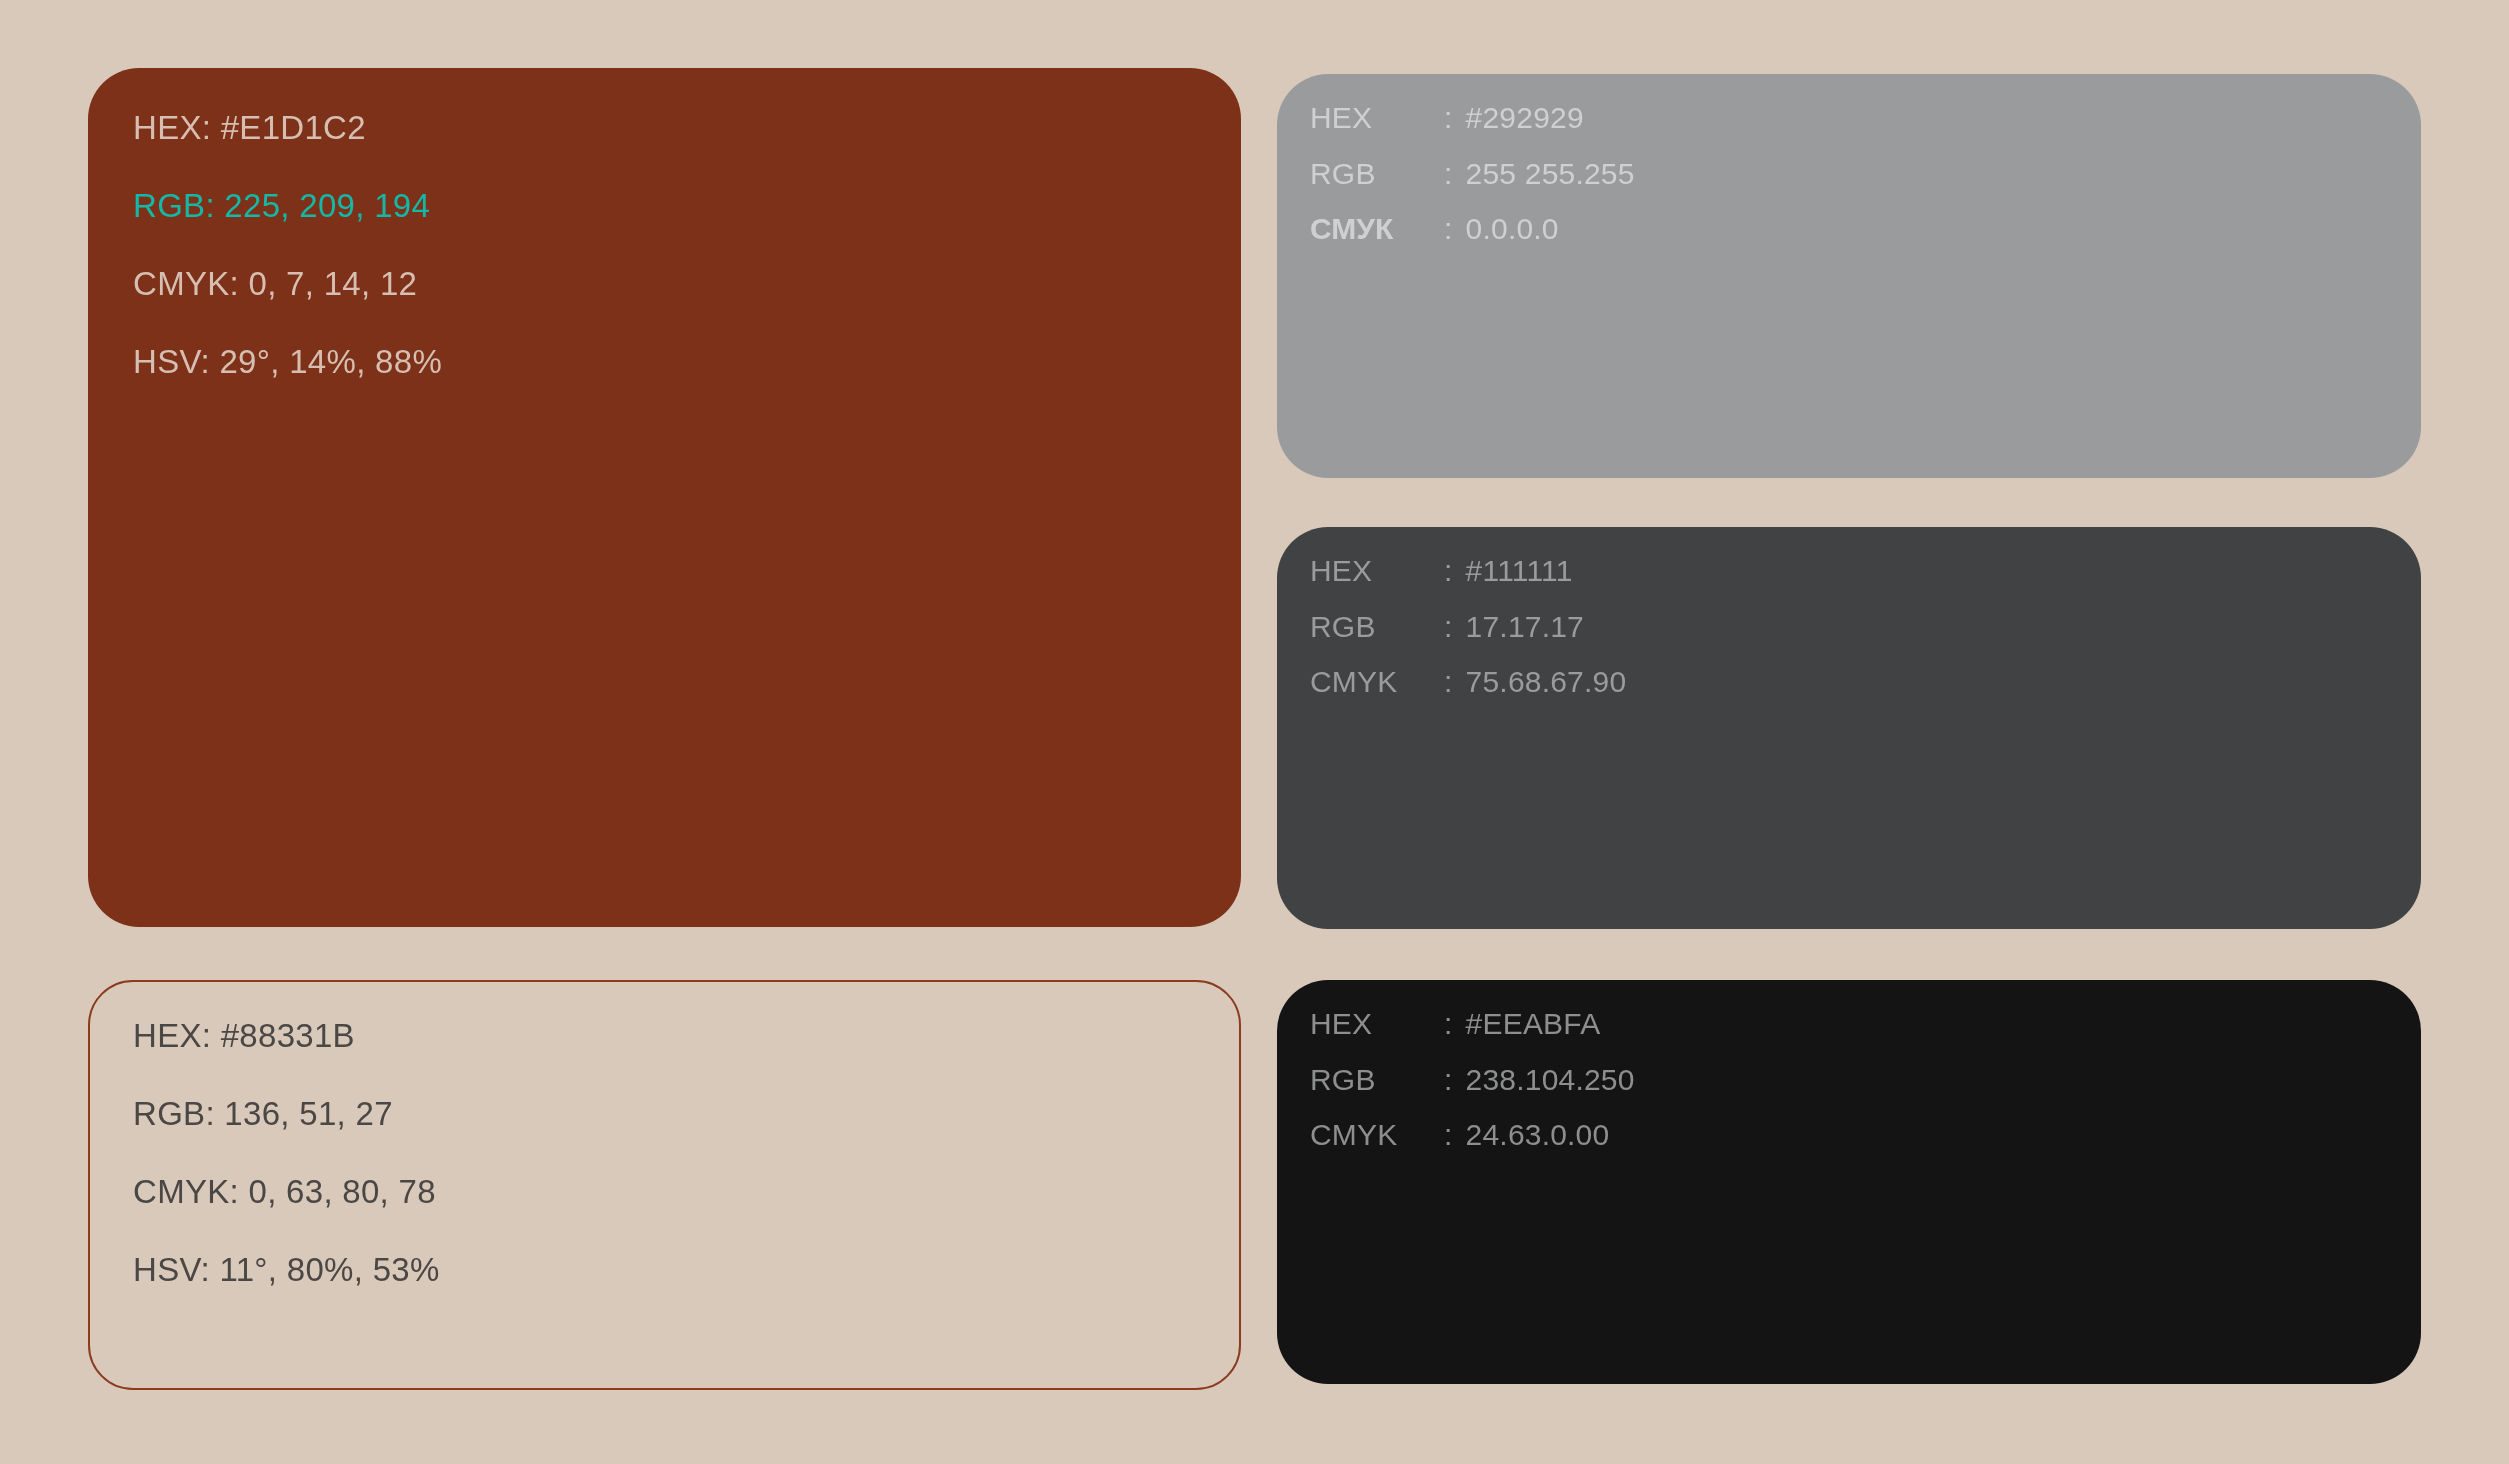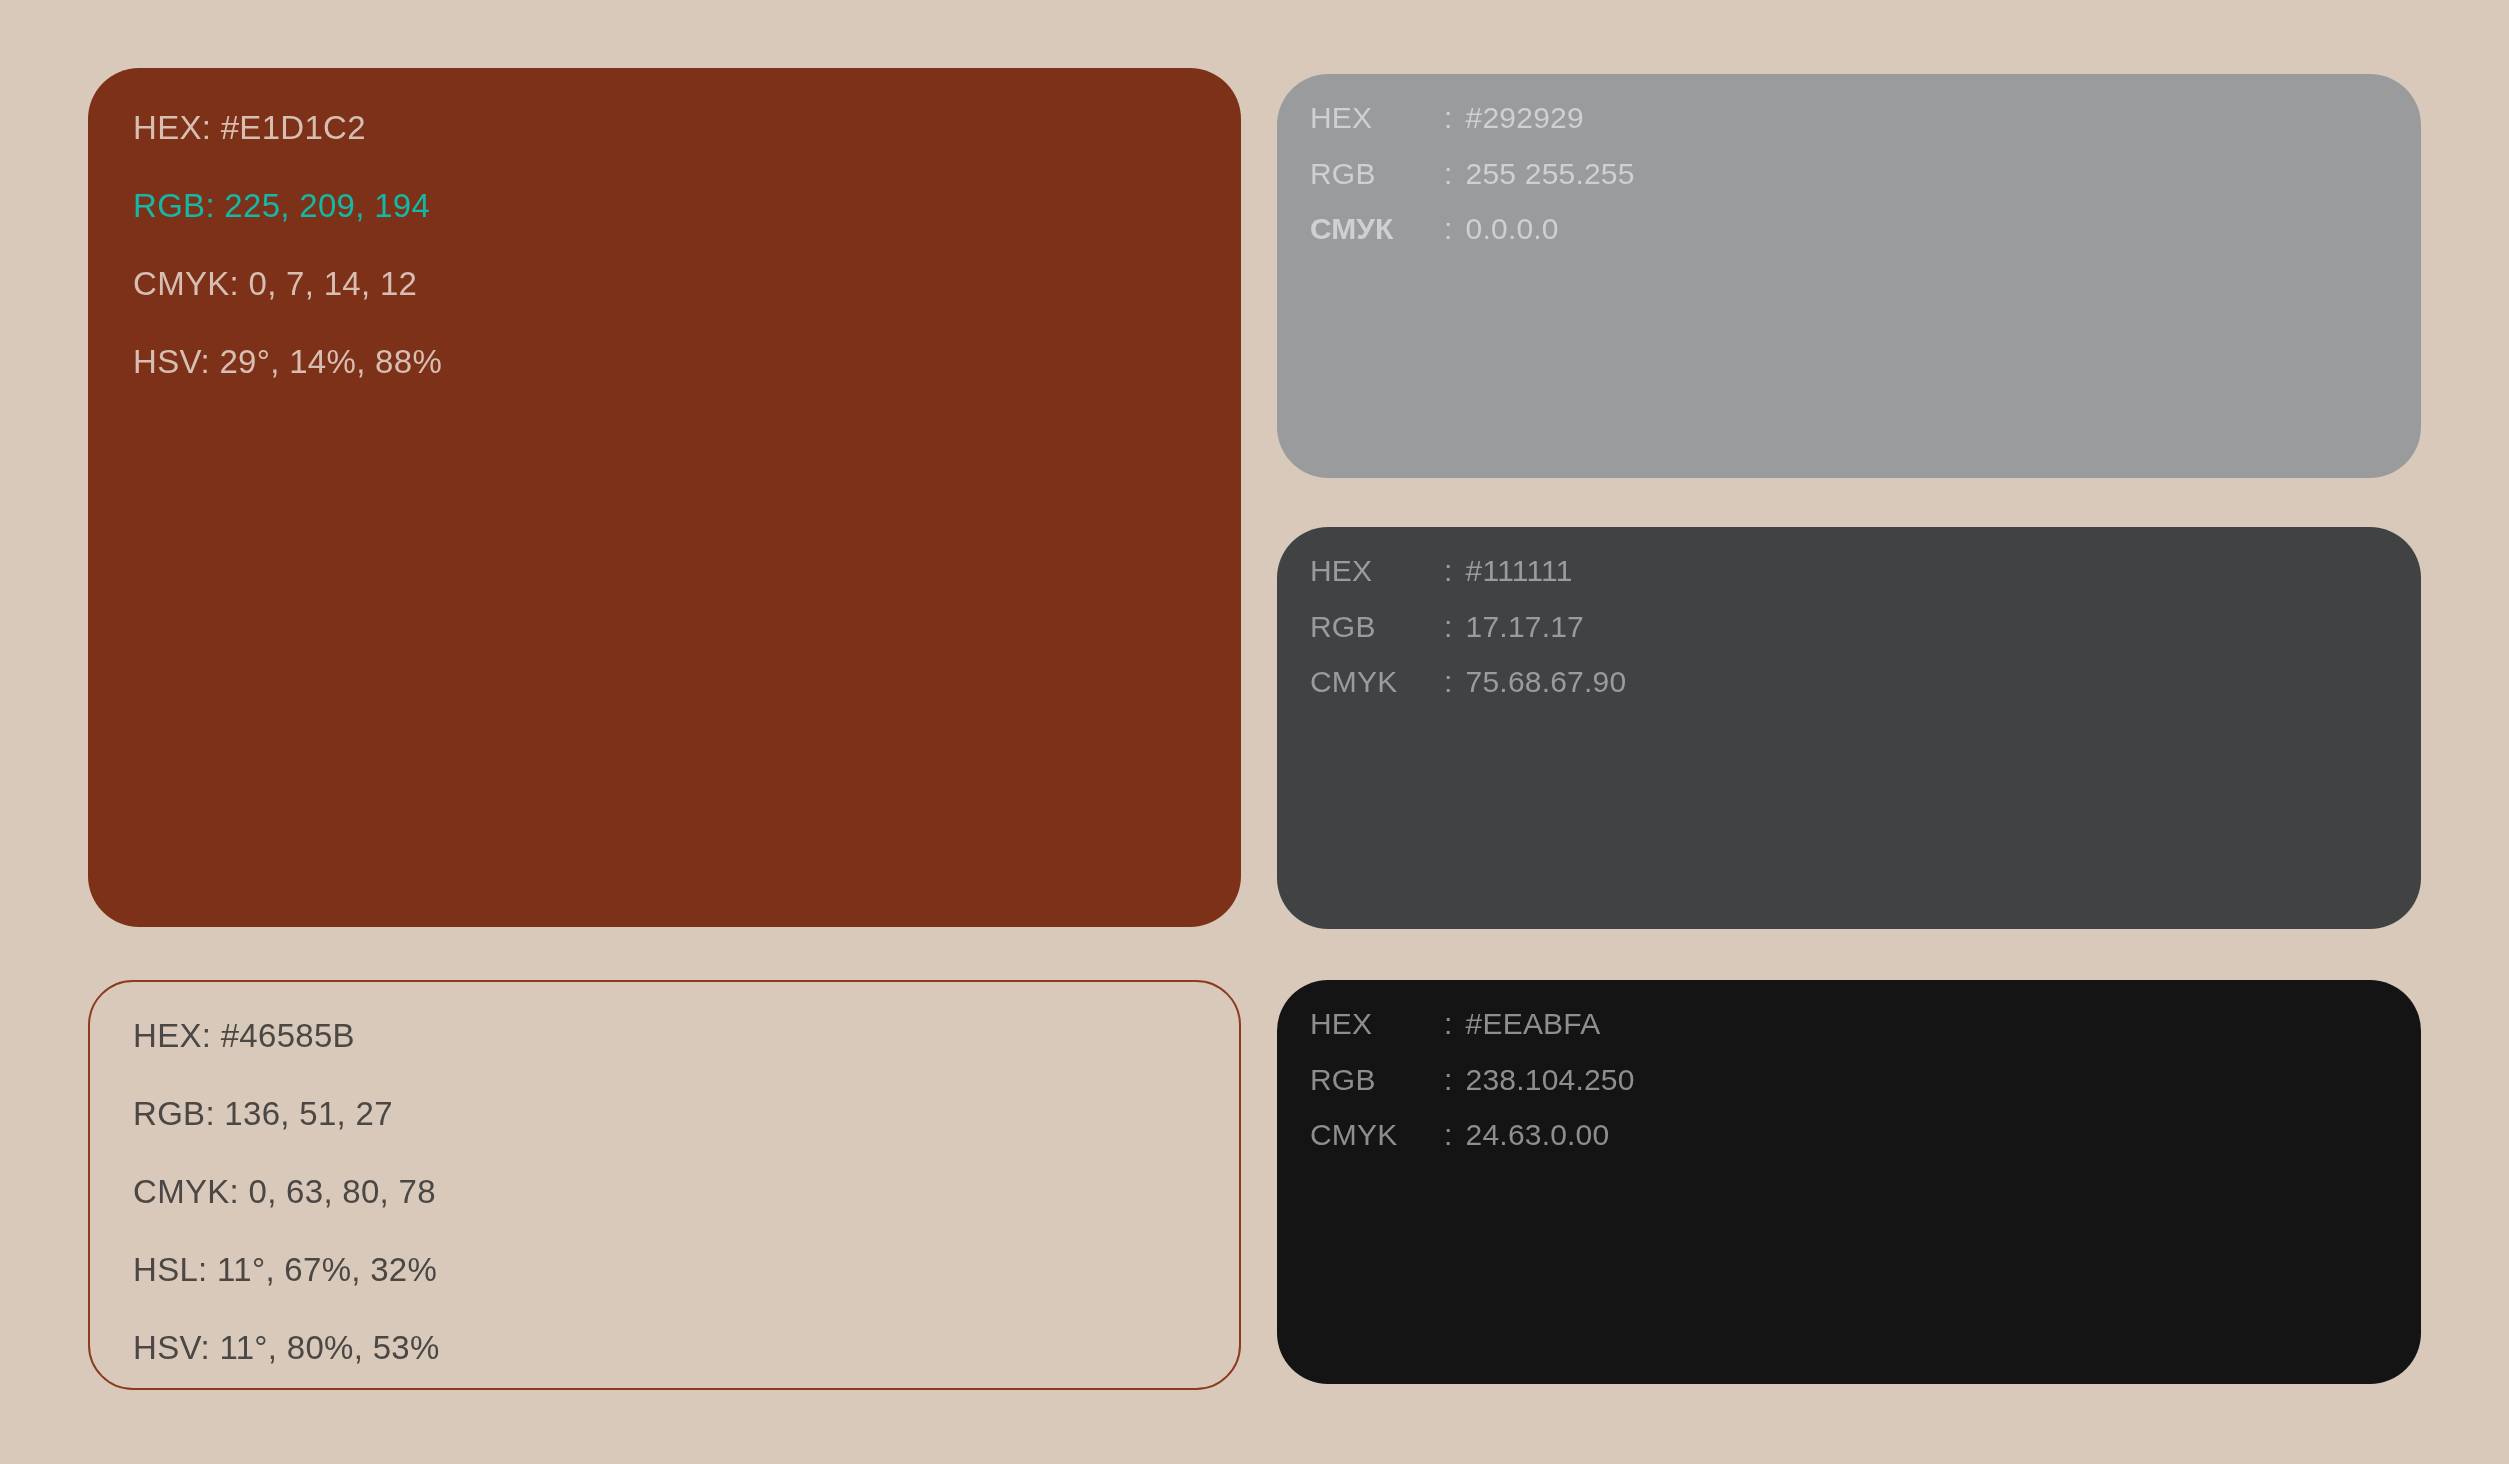--- a/index.html
+++ b/index.html
@@ -139,24 +139,23 @@
     <div class="left-list">
       <div class="left-row" style="color: rgb(214, 191, 178);">HEX: #E1D1C2</div>
       <div class="left-row" style="color: #14b8a6;">RGB: 225, 209, 194</div>
       <div class="left-row" style="color: rgb(214, 191, 178);">CMYK: 0, 7, 14, 12</div>
       <div class="left-row" style="color: rgb(214, 191, 178);">HSV: 29°, 14%, 88%</div>
     </div>
   </div>
 
   <div class="card card-outline" style="background: transparent; border-color: rgb(139, 59, 30);">
     <div class="left-list">
-      <div class="left-row" style="color: rgb(74, 71, 68);">HEX: #46585B</div>
+      <div class="left-row" style="color: rgb(74, 71, 68);">HEX: #88331B</div>
       <div class="left-row" style="color: rgb(74, 71, 68);">RGB: 136, 51, 27</div>
       <div class="left-row" style="color: rgb(74, 71, 68);">CMYK: 0, 63, 80, 78</div>
-      <div class="left-row" style="color: rgb(74, 71, 68);">HSL: 11°, 67%, 32%</div>
       <div class="left-row" style="color: rgb(74, 71, 68);">HSV: 11°, 80%, 53%</div>
     </div>
   </div>
 
   <div class="card card-gray" style="background: rgb(154, 155, 157);">
     <div class="right-list">
       <div class="right-row" style="color: rgb(207, 208, 209);">
         <span class="r-label">HEX</span>
         <span class="r-colon">:</span>
         <span class="r-value">#292929</span>

